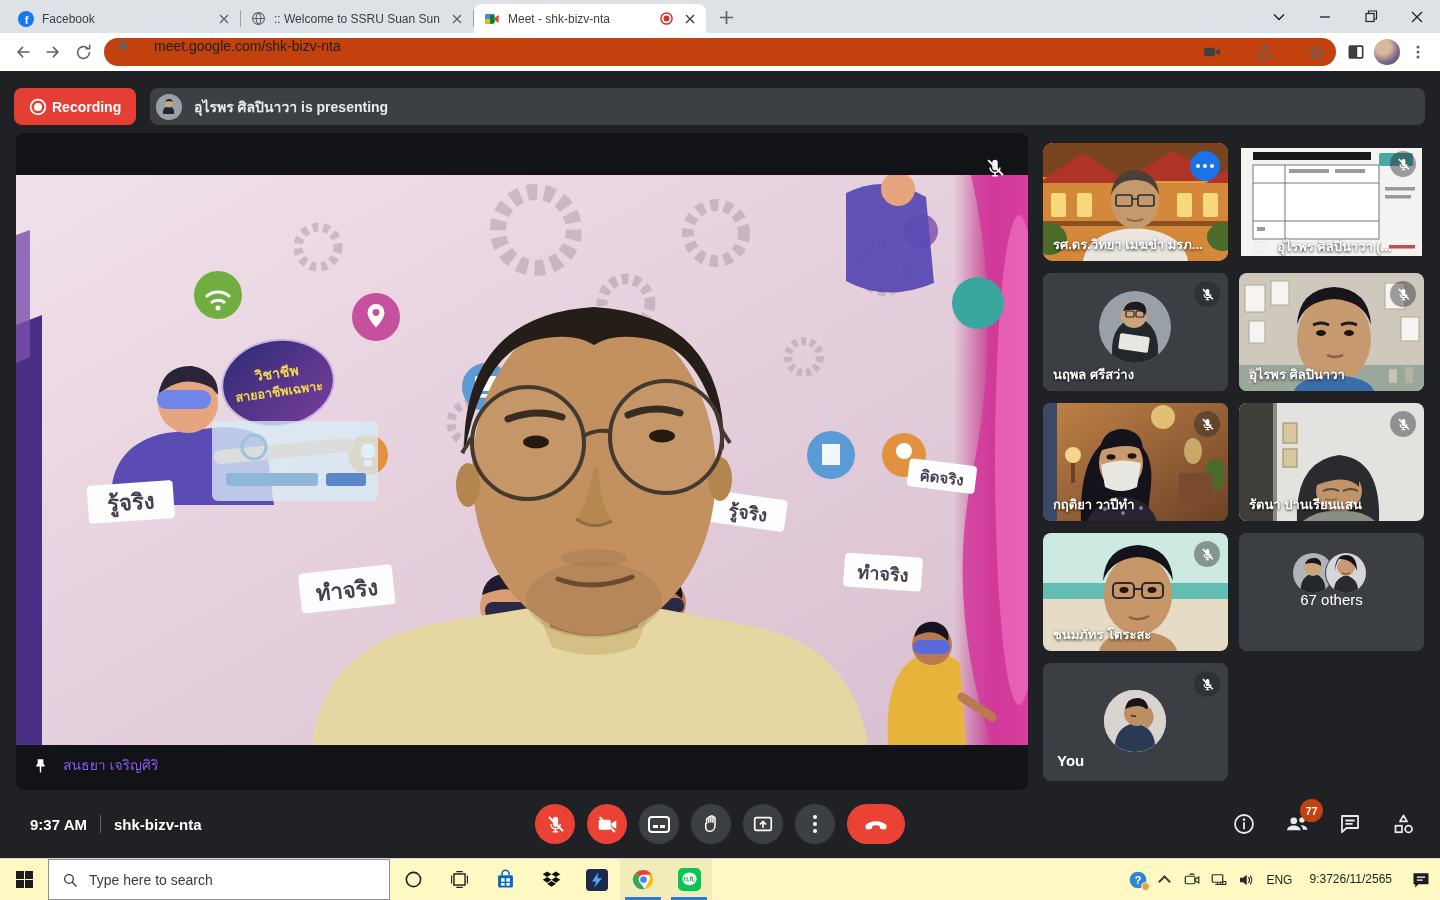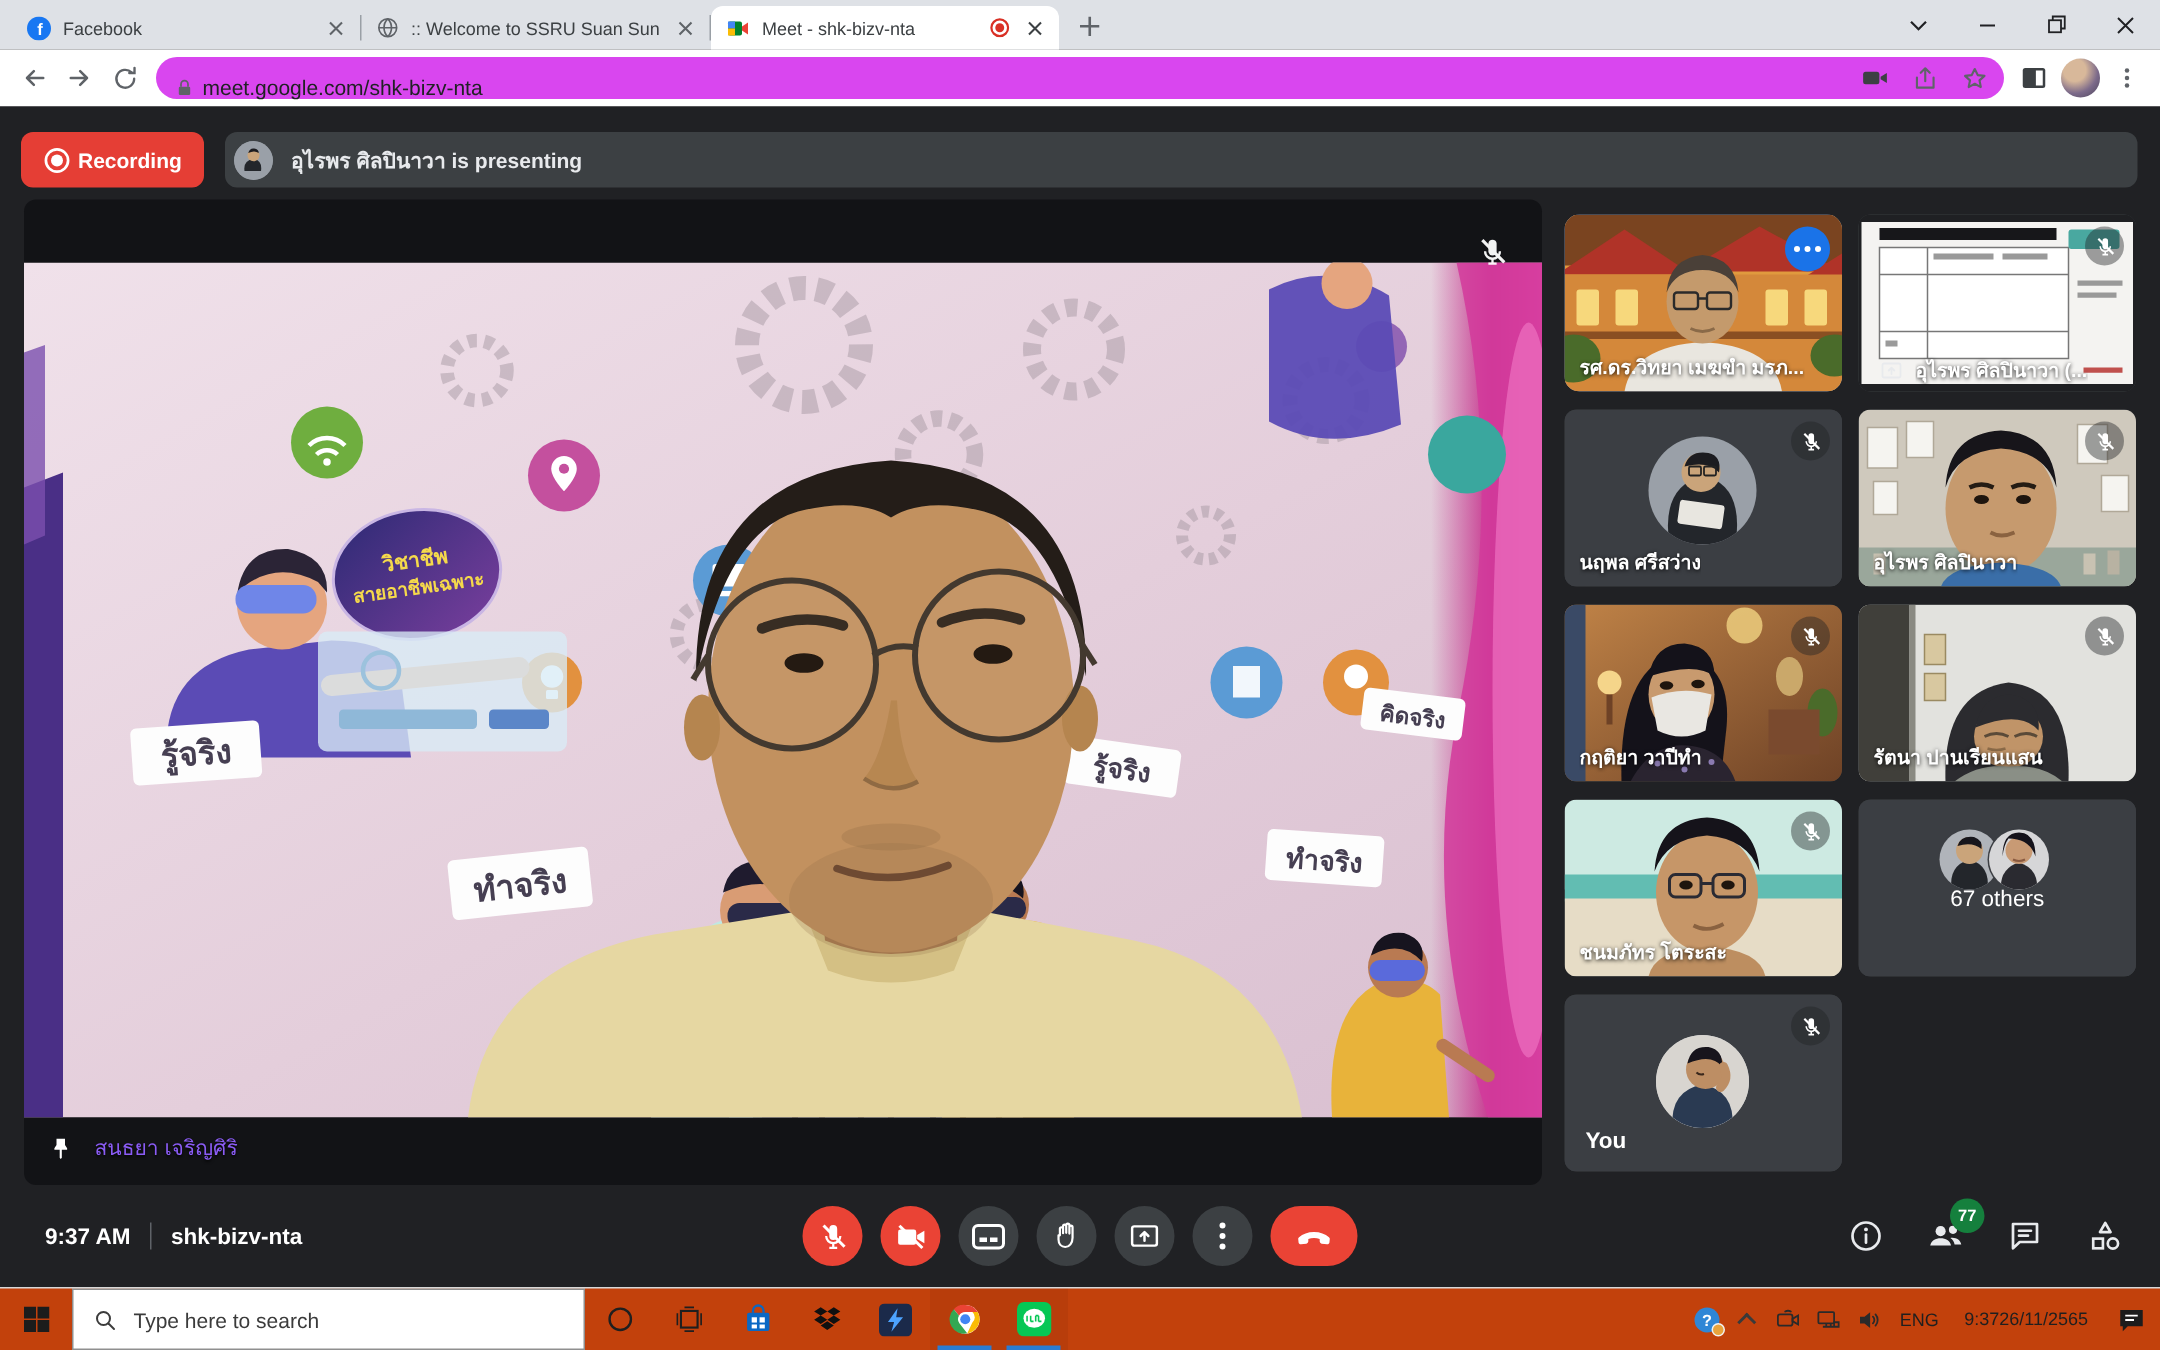--- a/index.html
+++ b/index.html
@@ -12,21 +12,21 @@
 .tab{position:relative;display:flex;align-items:center;gap:8px;width:232px;height:29px;padding:0 8px 0 10px;border-radius:8px 8px 0 0;font-size:12px;color:#3c4043}
 .tab.active{background:#fff}
 .tab .title{flex:1;white-space:nowrap;overflow:hidden}
 .tclose{width:17px;height:17px;border-radius:50%;display:flex;align-items:center;justify-content:center;flex:0 0 auto}
 .tab-sep{width:1px;height:17px;background:#9aa0a6;margin-bottom:6px}
 .newtab{width:28px;height:28px;margin:0 0 2px 6px;display:flex;align-items:center;justify-content:center}
 .wincontrols{margin-left:auto;display:flex;height:33px;align-items:stretch}
 .winbtn{width:46px;display:flex;align-items:center;justify-content:center}
 .toolbar{position:absolute;top:33px;left:0;width:1440px;height:38px;background:#fff;display:flex;align-items:center;padding:0 8px}
 .navbtn{width:30px;height:30px;border-radius:50%;display:flex;align-items:center;justify-content:center;flex:0 0 auto}
-.omnibox{flex:1;height:28px;background:#d946ef;border-radius:14px;display:flex;align-items:flex-end;padding:0 6px 0 12px;margin:0 6px;gap:5px;min-width:0}
+.omnibox{flex:1;height:28px;background:#c2410c;border-radius:14px;display:flex;align-items:flex-start;padding:0 6px 0 12px;margin:0 6px;gap:24px;min-width:0}
 .omnibox .url{font-size:14px;color:#202124;white-space:nowrap}
 .omni-sp{flex:1}
 .tool-ic{width:28px;height:28px;display:flex;align-items:center;justify-content:center;flex:0 0 auto}
 .avatar{width:26px;height:26px;border-radius:50%;background:radial-gradient(circle at 35% 30%,#d8b89a 0 30%,#7c6a8a 62%,#4a4258);flex:0 0 auto;margin:0 4px}
 
 .meet{position:absolute;top:71px;left:0;width:1440px;height:787px;background:#202124}
 .rec-badge{position:absolute;left:14px;top:17px;height:37px;background:#e53e35;border-radius:8px;display:flex;align-items:center;gap:5px;padding:0 15px;color:#fff;font-weight:bold;font-size:14px}
 .present-bar{position:absolute;left:150px;right:15px;top:17px;height:37px;background:#3c4043;border-radius:8px;display:flex;align-items:center;gap:12px;padding:0 6px;color:#e8eaed;font-size:14px;font-weight:bold}
 .pav{width:26px;height:26px;border-radius:50%;overflow:hidden;background:#8b9098;flex:0 0 auto}
 .main-tile{position:absolute;left:16px;top:62px;width:1012px;height:657px;background:#121316;border-radius:8px;overflow:hidden}
@@ -52,23 +52,23 @@
 .ctl{width:40px;height:40px;border-radius:50%;background:#3c4043;display:flex;align-items:center;justify-content:center}
 .ctl.red{background:#ea4335}
 .ctl.hang{width:58px;border-radius:20px}
 .ccicon{position:relative;width:22px;height:17px;border:2px solid #fff;border-radius:4px}
 .ccicon::before{content:"";position:absolute;left:3px;bottom:3px;width:5px;height:3px;background:#fff}
 .ccicon::after{content:"";position:absolute;right:3px;bottom:3px;width:5px;height:3px;background:#fff}
 .dots3{display:flex;flex-direction:column;gap:3px}
 .dots3 i{width:4px;height:4px;border-radius:50%;background:#fff}
 .rightctl{position:absolute;right:24px;top:0;height:68px;display:flex;gap:27px;align-items:center}
 .rbtn{position:relative;width:26px;height:26px;display:flex;align-items:center;justify-content:center}
-.badge77{position:absolute;top:-12px;right:-13px;min-width:23px;height:23px;border-radius:12px;background:#15803d;color:#fff;font-size:11px;font-weight:bold;display:flex;align-items:center;justify-content:center;padding:0 4px}
-
-.taskbar{position:absolute;left:0;top:858px;width:1440px;height:42px;background:#c2410c;border-top:1px solid #d8d8d8;display:flex;align-items:stretch}
+.badge77{position:absolute;top:-12px;right:-13px;min-width:23px;height:23px;border-radius:12px;background:#c2410c;color:#fff;font-size:11px;font-weight:bold;display:flex;align-items:center;justify-content:center;padding:0 4px}
+
+.taskbar{position:absolute;left:0;top:858px;width:1440px;height:42px;background:#fef9c3;border-top:1px solid #d8d8d8;display:flex;align-items:stretch}
 .tb-start{width:48px;display:flex;align-items:center;justify-content:center}
 .tb-search{width:342px;background:#fff;border:1px solid #8f8f8f;display:flex;align-items:center;gap:11px;padding:0 13px;font-size:14px;color:#3b3b3b}
 .tb-app{width:46px;display:flex;align-items:center;justify-content:center;position:relative}
 .tb-app.active{background:rgba(0,0,0,.05)}
 .tb-app.active::after{content:"";position:absolute;left:5px;right:5px;bottom:0;height:3px;background:#2b7cd3}
 .tb-tray{margin-left:auto;display:flex;align-items:center}
 .trayitem{width:27px;height:42px;display:flex;align-items:center;justify-content:center}
 .tb-lang{font-size:12px;color:#1f1f1f;padding:0 7px;display:flex;align-items:center}
 .tb-clock{display:flex;flex-direction:row;align-items:flex-end;justify-content:center;font-size:12px;color:#1f1f1f;line-height:15px;padding:0 10px}
 .helpwrap{position:relative;width:20px;height:20px}

